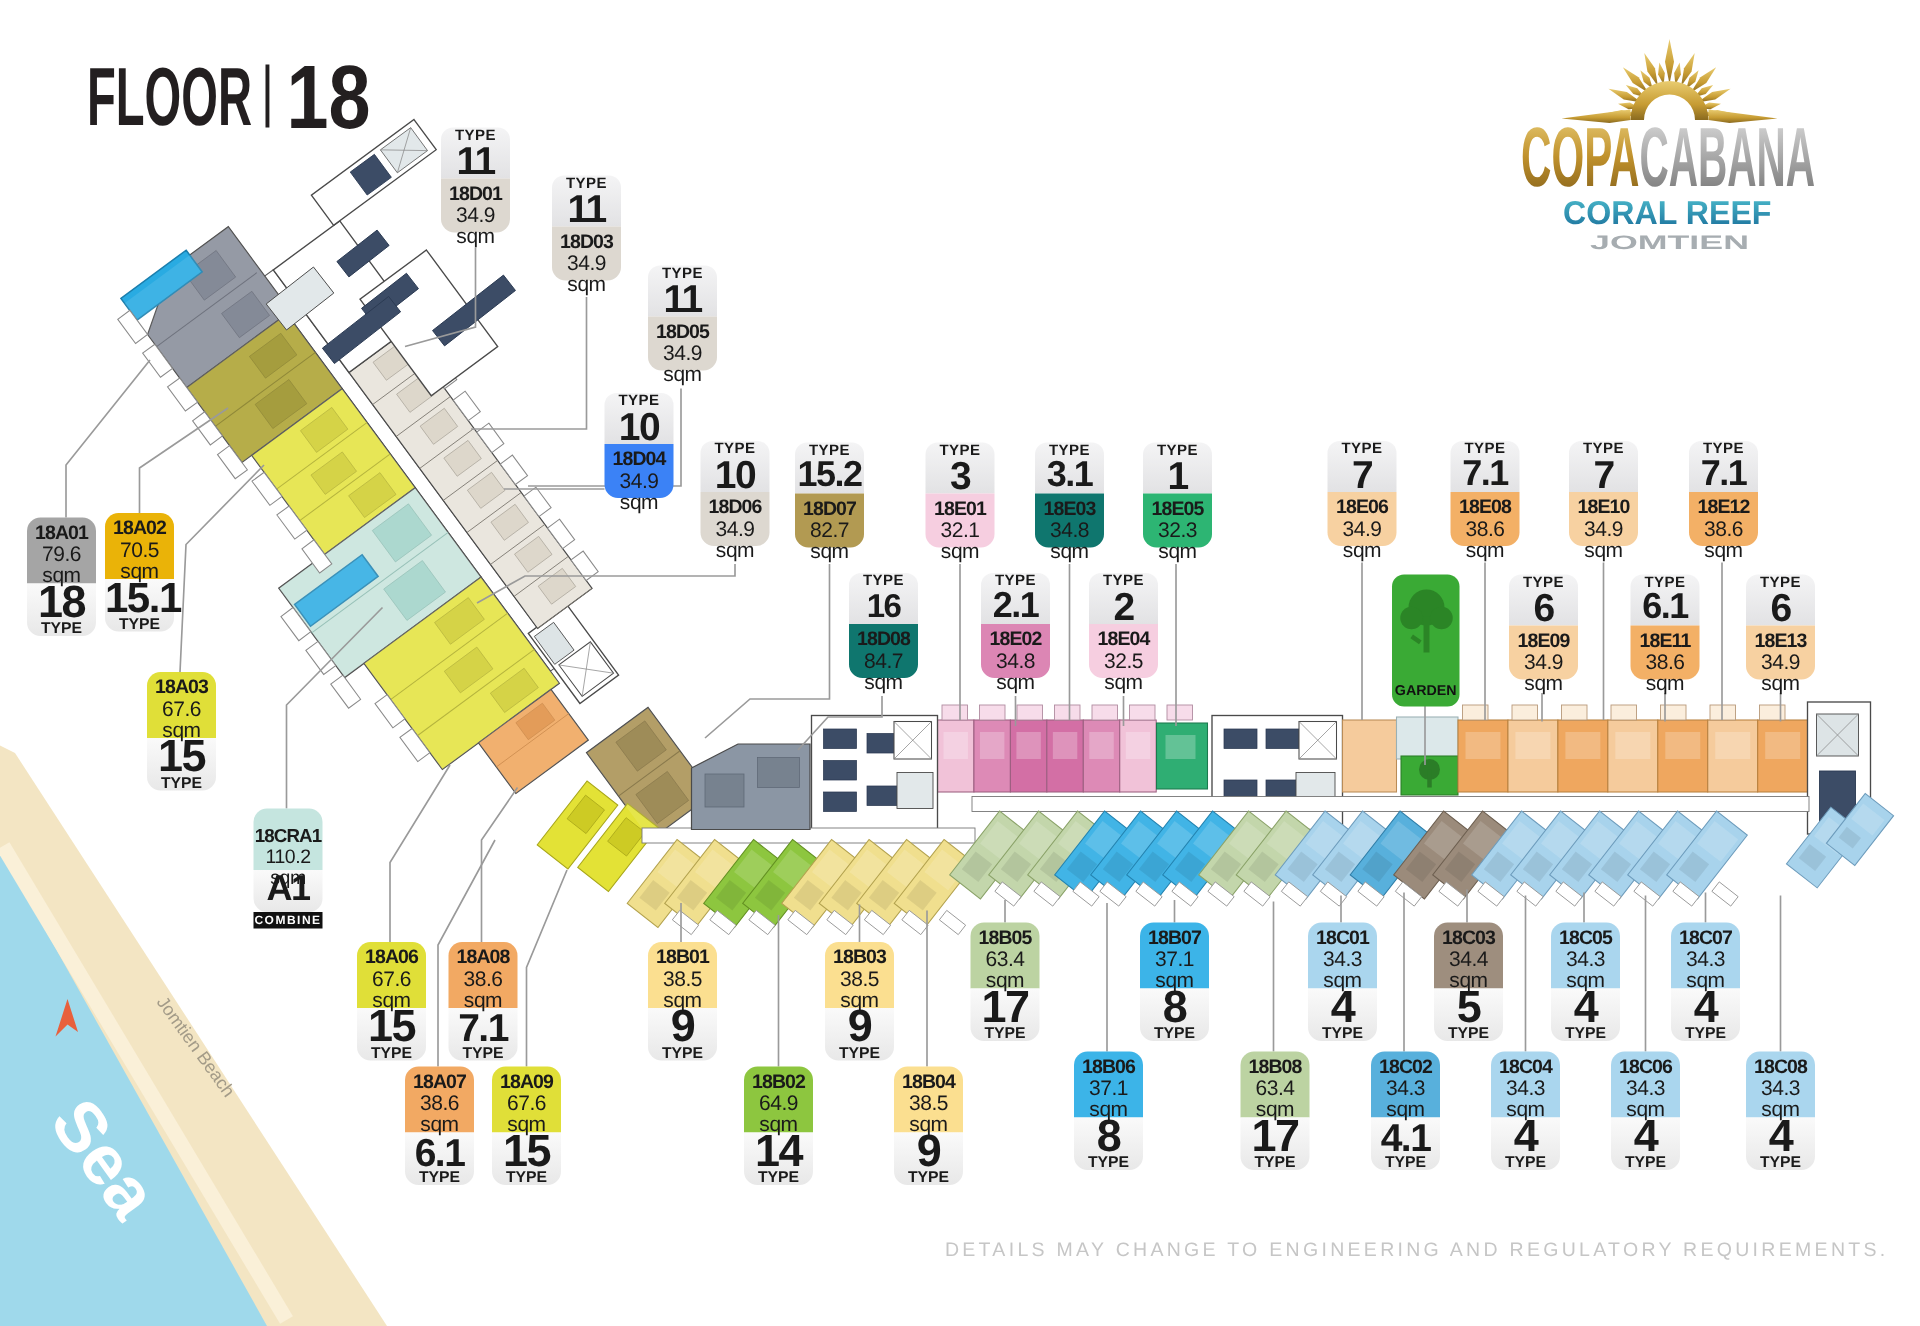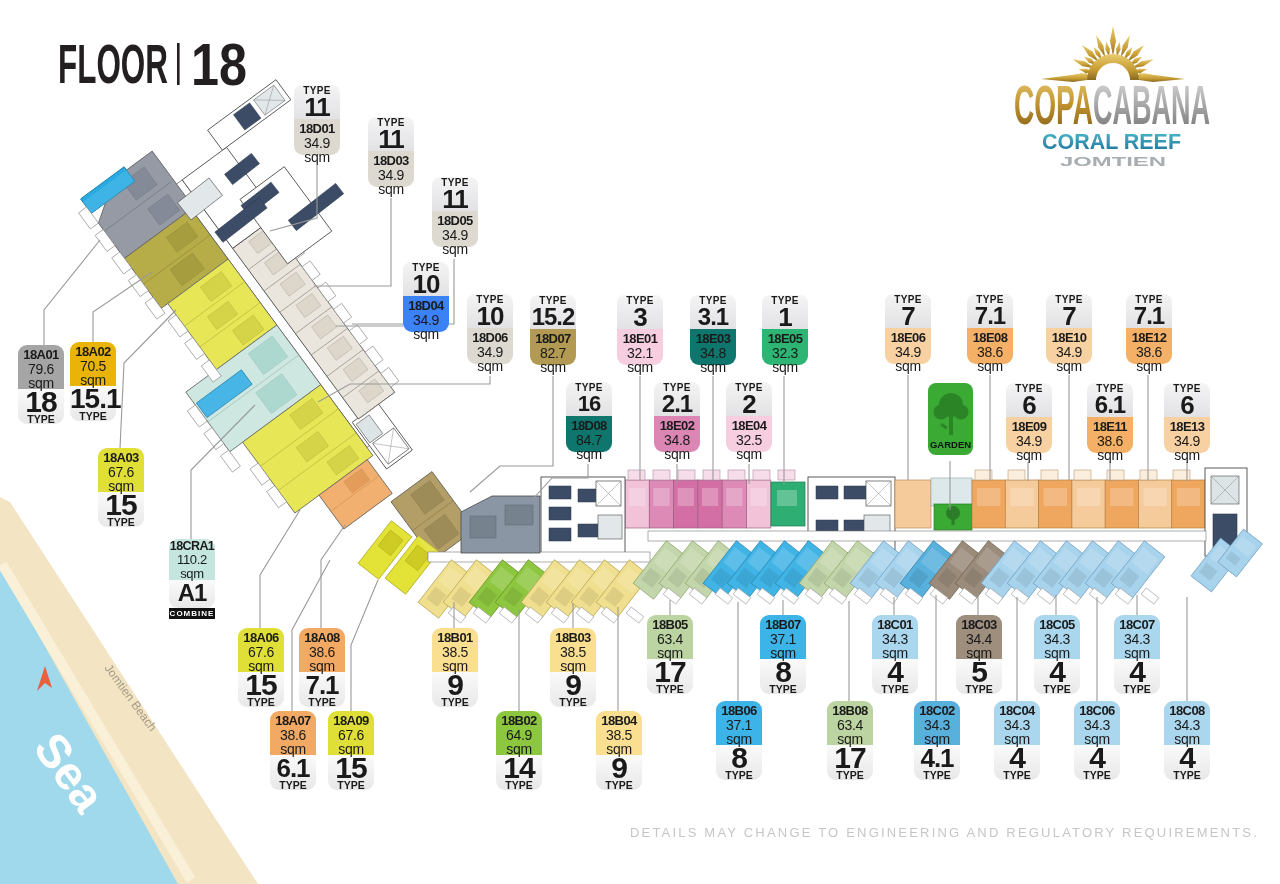--- a/index.html
+++ b/index.html
@@ -7,25 +7,25 @@
 .t{background:linear-gradient(#f4f4f5,#e2e2e4);border-radius:8px 8px 0 0;height:34px;padding-top:1px}
 .t span{display:block;font-size:10px;font-weight:bold;line-height:10px;letter-spacing:.3px}
 .t b{display:block;line-height:22px;font-weight:bold;letter-spacing:-1px}
 .u{border-radius:0 0 9px 9px;height:36px;padding-top:3px}
 .u b{display:block;font-size:13px;line-height:13.8px;letter-spacing:-.6px}
 .u i{display:block;font-style:normal;font-size:14px;line-height:14.2px;letter-spacing:-.3px}
 .u2{border-radius:9px 9px 0 0;height:44px}
 .t2{background:linear-gradient(#fafafa,#e8e8e8);border-radius:0 0 9px 9px;height:35px;padding-top:0}
 .t2 b{display:block;font-weight:bold;line-height:26px;letter-spacing:-1px}
 .t2 span{display:block;font-size:10.5px;font-weight:bold;line-height:9px}
-.cra{padding-top:1px}
+.cra{padding-top:12px}
 .cra b{font-size:12.5px!important;line-height:13px!important}
 .cra i{font-size:13px!important;line-height:13.5px!important}
 .cmb{background:#111;color:#fff;font-size:8px;font-weight:bold;letter-spacing:1px;height:11px;line-height:11px}
-.garden{background:#3aaa35;border-radius:8px;height:72px;width:45px;position:absolute}
+.garden{background:#3aaa35;border-radius:8px;height:88px;width:45px;position:absolute}
 .garden b{display:block;font-size:9.5px;position:absolute;bottom:5px;left:0;right:0;letter-spacing:0;color:#111}
 </style></head>
 <body>
 <svg width="1280" height="884" viewBox="0 0 1280 884" xmlns="http://www.w3.org/2000/svg" style="position:absolute;left:0;top:0">
 <defs>
 <linearGradient id="gold" x1="0" y1="0" x2="0" y2="1">
 <stop offset="0" stop-color="#e9cc70"></stop>
         <stop offset="0.6" stop-color="#c79c33"></stop>
         <stop offset="1" stop-color="#8a6a1f"></stop>
 </linearGradient>

